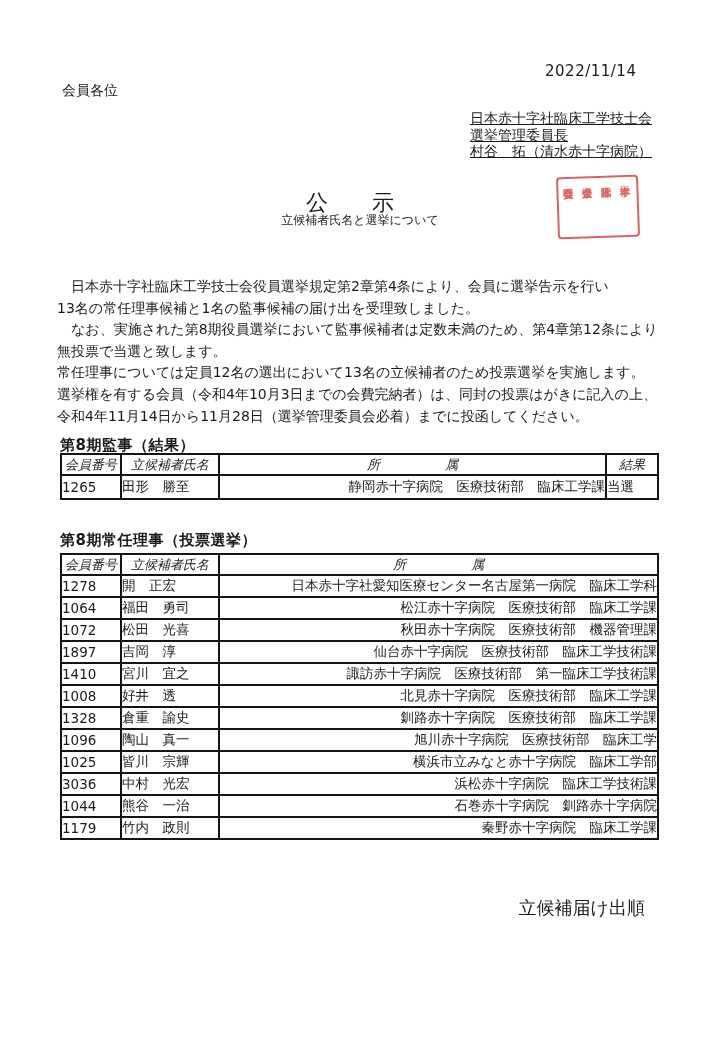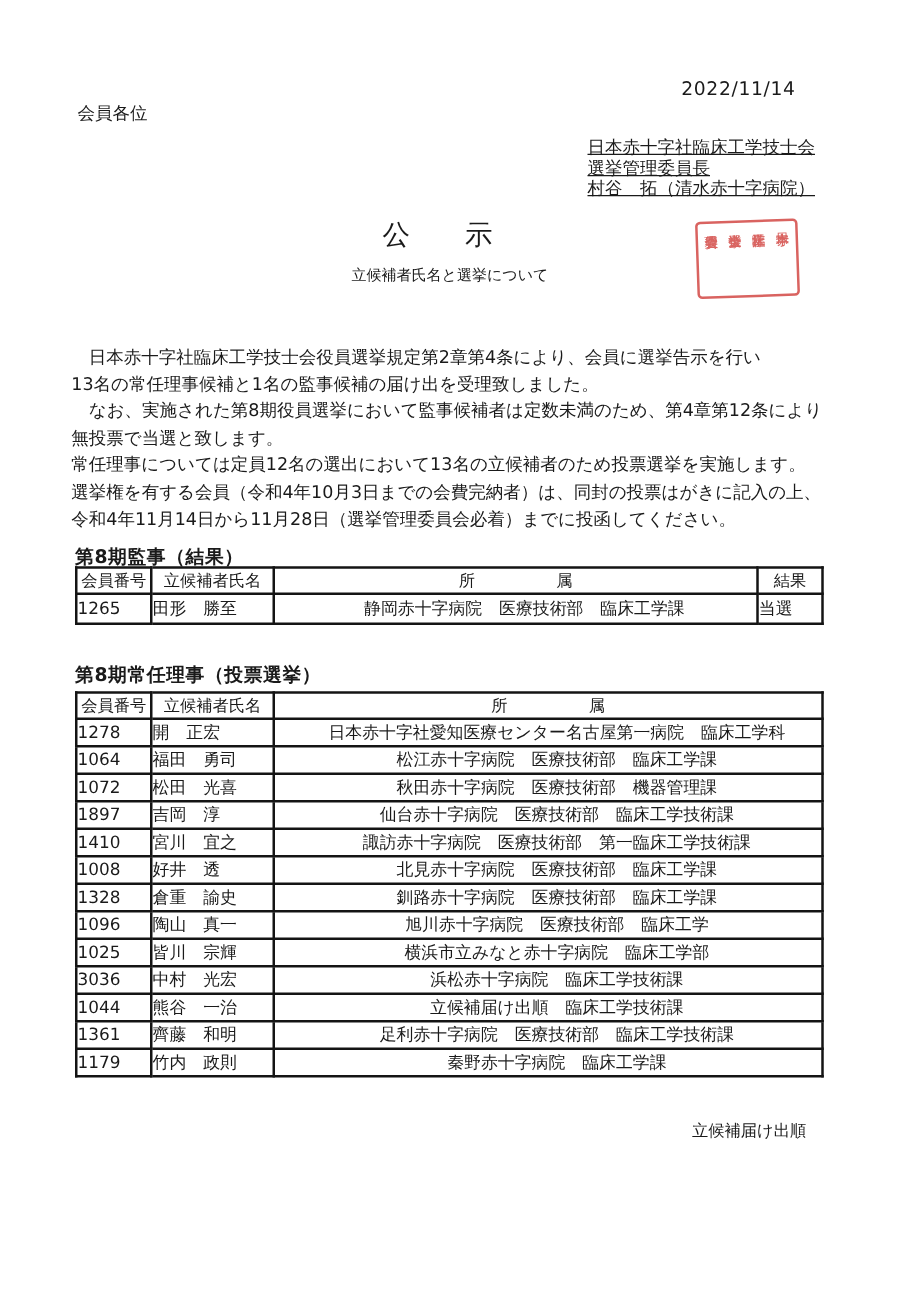--- a/index.html
+++ b/index.html
@@ -28,21 +28,21 @@
   }
   .sender {
     position: absolute;
     left: 470px; top: 110px;
     font-size: 14px;
     line-height: 16.5px;
     text-decoration: underline;
   }
   .notice-title {
     position: absolute;
-    left: 0; top: 173px;
+    left: 0; top: 188px;
     width: 700px;
     text-align: center;
     font-size: 22px;
     font-weight: 500;
   }
   .notice-subtitle {
     position: absolute;
     left: 0; top: 212px;
     width: 720px;
     text-align: center;
@@ -96,38 +96,39 @@
     font-weight: normal;
     vertical-align: middle;
     overflow: hidden;
     white-space: nowrap;
   }
   table.candidates th {
     height: 21px;
     font-size: 13px;
     text-align: center;
     padding: 0;
+    font-style: italic;
   }
   table.auditor-table td { height: 24px; }
   table.director-table td { height: 22px; }
   table.candidates td {
     font-size: 13.5px;
     text-align: left;
     padding: 0;
   }
   table.candidates td.affiliation {
-    text-align: center;
+    text-align: right;
     padding-left: 14px;
   }
   .footer-note {
     position: absolute;
     left: 60px; top: 896px;
     width: 585px;
     text-align: right;
-    font-size: 13px;
+    font-size: 18px;
   }
 </style>
 </head>
 <body>
 
 <div class="page">
 
   <div class="date">2022/11/14</div>
 
   <div class="recipient">会員各位</div>
@@ -264,28 +265,23 @@
 
         <tr>
           <td>3036</td>
           <td>中村　光宏</td>
           <td class="affiliation">浜松赤十字病院　臨床工学技術課</td>
         </tr>
 
         <tr>
           <td>1044</td>
           <td>熊谷　一治</td>
-          <td class="affiliation">立候補届け出順　臨床工学技術課</td>
-        </tr>
-
-        <tr>
-          <td>1361</td>
-          <td>齊藤　和明</td>
-          <td class="affiliation">足利赤十字病院　医療技術部　臨床工学技術課</td>
-        </tr>
+          <td class="affiliation">石巻赤十字病院　釧路赤十字病院</td>
+        </tr>
+
 
         <tr>
           <td>1179</td>
           <td>竹内　政則</td>
           <td class="affiliation">秦野赤十字病院　臨床工学課</td>
         </tr>
       </tbody>
   </table>
 
   <div class="footer-note">立候補届け出順</div>

